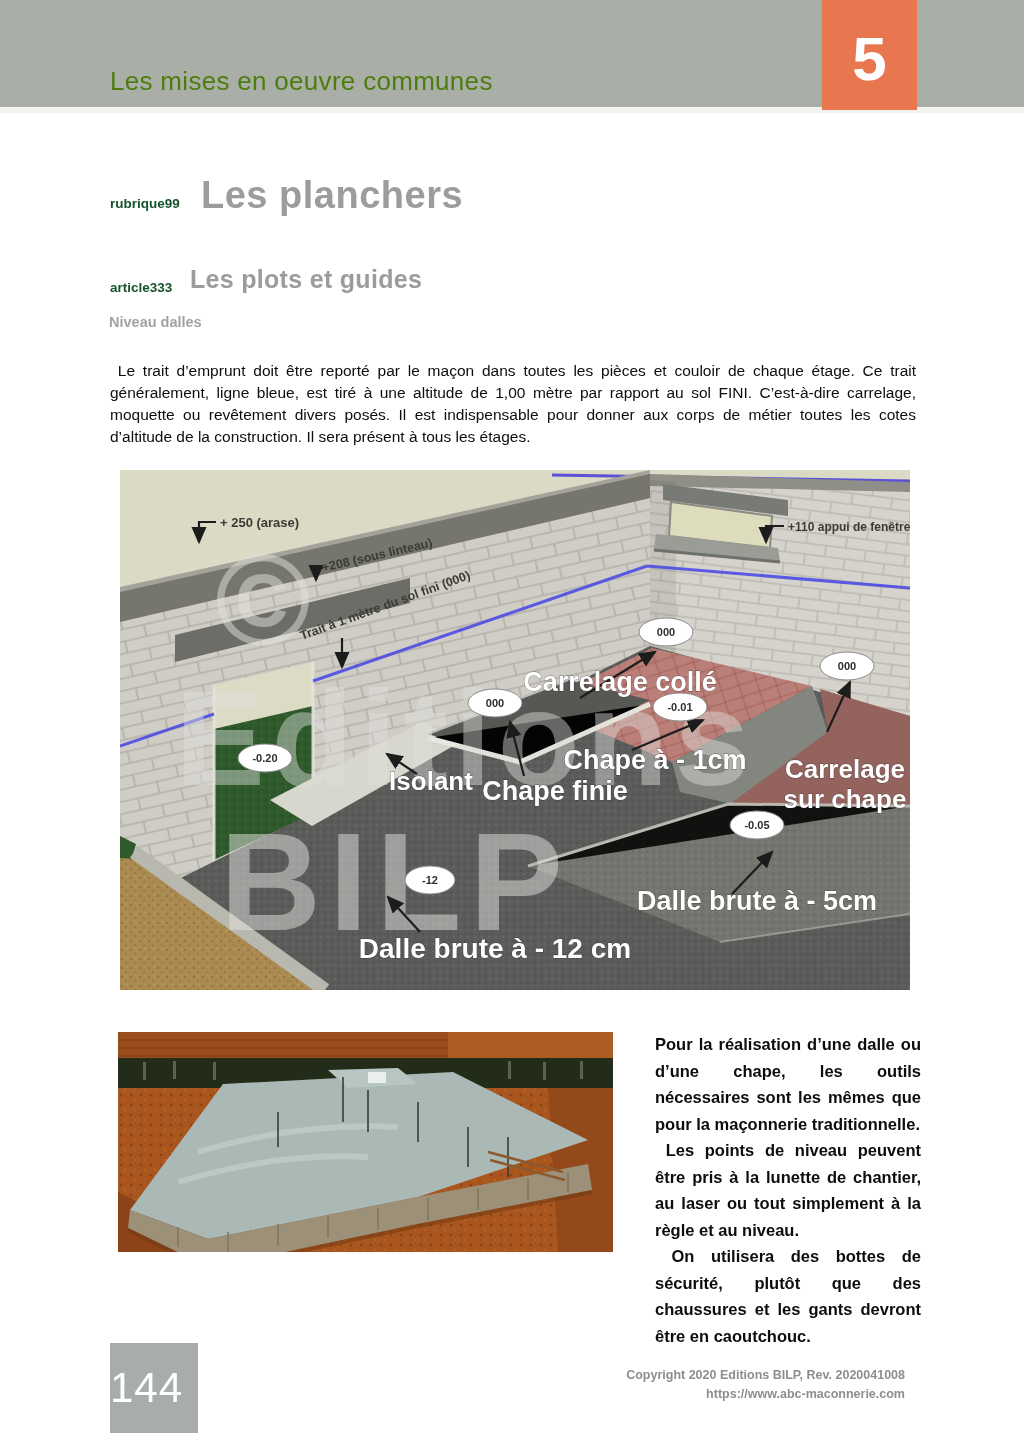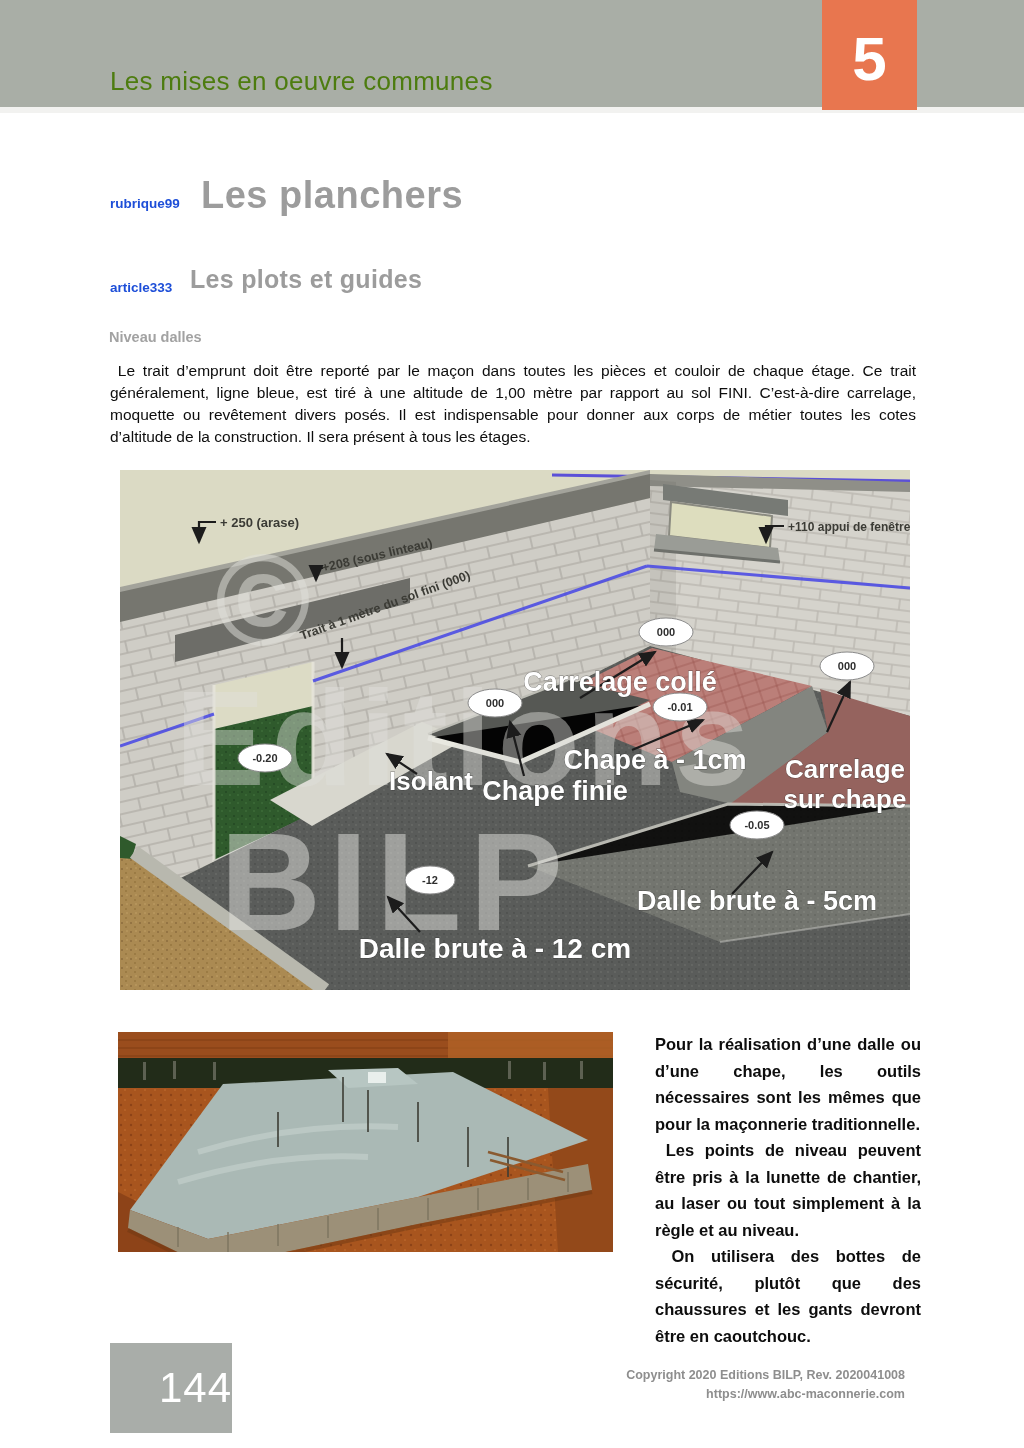--- a/index.html
+++ b/index.html
@@ -6,41 +6,41 @@
   .page{position:relative;width:1024px;height:1448px;background:#ffffff;overflow:hidden;
         font-family:"Liberation Sans",sans-serif;margin:0 auto;}
   
   .topbar{position:absolute;left:0;top:0;width:1024px;height:107px;background:#a9aea6;}
   .topbar-strip{position:absolute;left:0;top:107px;width:1024px;height:6px;background:#f2f2f0;}
   .chapter-title{position:absolute;left:110px;top:66px;color:#4d7c0f;font-size:26px;font-weight:normal;letter-spacing:.3px;}
   .chapter-badge{position:absolute;left:822px;top:0;width:95px;height:110px;background:#e8764f;
                  display:flex;align-items:center;justify-content:center;}
   .chapter-badge span{color:#ffffff;font-size:62px;font-weight:bold;margin-top:6px;}
   
-  .kicker{position:absolute;color:#1d4ed8;font-weight:bold;font-size:13.5px;}
+  .kicker{position:absolute;color:#14532d;font-weight:bold;font-size:13.5px;}
   .k1{left:110px;top:196px;}
   .k2{left:110px;top:280px;}
   .h1{position:absolute;left:201px;top:174px;color:#9c9c9c;font-size:38px;font-weight:bold;letter-spacing:.5px;}
   .h2{position:absolute;left:190px;top:265px;color:#9c9c9c;font-size:25px;font-weight:bold;letter-spacing:.3px;}
-  .h3{position:absolute;left:109px;top:314px;color:#a2a2a2;font-size:14.5px;font-weight:bold;margin-top:15px;}
+  .h3{position:absolute;left:109px;top:314px;color:#a2a2a2;font-size:14.5px;font-weight:bold;}
   .lead{position:absolute;left:110px;top:340px;color:#0f0f0f;font-size:15.5px;font-weight:bold;}
   .para{position:absolute;left:110px;top:360px;width:806px;color:#0d0d0d;font-size:15.5px;
         line-height:22px;text-align:justify;}
   
   .fig1{position:absolute;left:120px;top:470px;}
   .fig2{position:absolute;left:118px;top:1032px;}
   
   .aside{position:absolute;left:655px;top:1031px;width:266px;color:#0d0d0d;font-size:16.5px;
          line-height:26.5px;text-align:justify;font-weight:bold;}
   .aside p{margin:0;}
   
   .footer-text{position:absolute;right:119px;top:1366px;text-align:right;color:#8e8e8e;
                font-size:12.5px;line-height:19px;font-weight:bold;}
-  .page-box{position:absolute;left:110px;top:1343px;width:122px;height:90px;background:#a9ada9;
-            display:flex;align-items:center;justify-content:flex-end;}
+  .page-box{position:absolute;left:110px;top:1343px;width:88px;height:90px;background:#a9ada9;
+            display:flex;align-items:center;justify-content:flex-start;}
   .page-box span{color:#ffffff;font-size:42px;letter-spacing:1px;}
   
   .lbl-floor{font-family:"Liberation Sans",sans-serif;font-weight:bold;fill:#ffffff;
              stroke:rgba(40,40,40,.55);stroke-width:.8;paint-order:stroke;}
   .lbl-small{font-family:"Liberation Sans",sans-serif;fill:#3b3b35;font-weight:bold;}
   .oval-txt{font-family:"Liberation Sans",sans-serif;fill:#2e2e2e;font-weight:bold;font-size:11px;text-anchor:middle;}
   .wm{font-family:"Liberation Sans",sans-serif;font-weight:bold;}
 </style>
 </head>
 <body>

